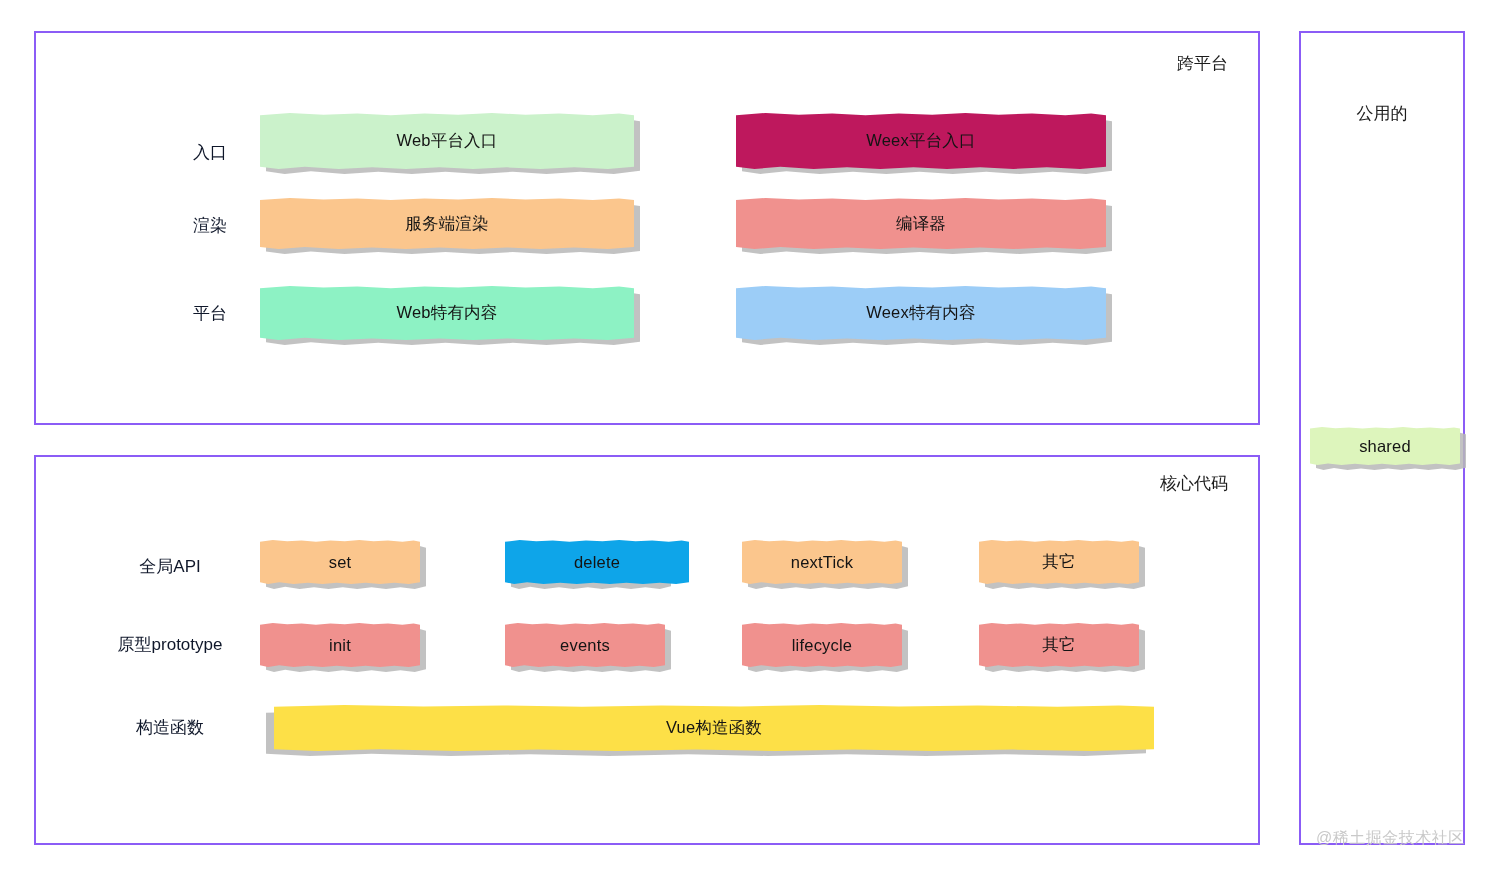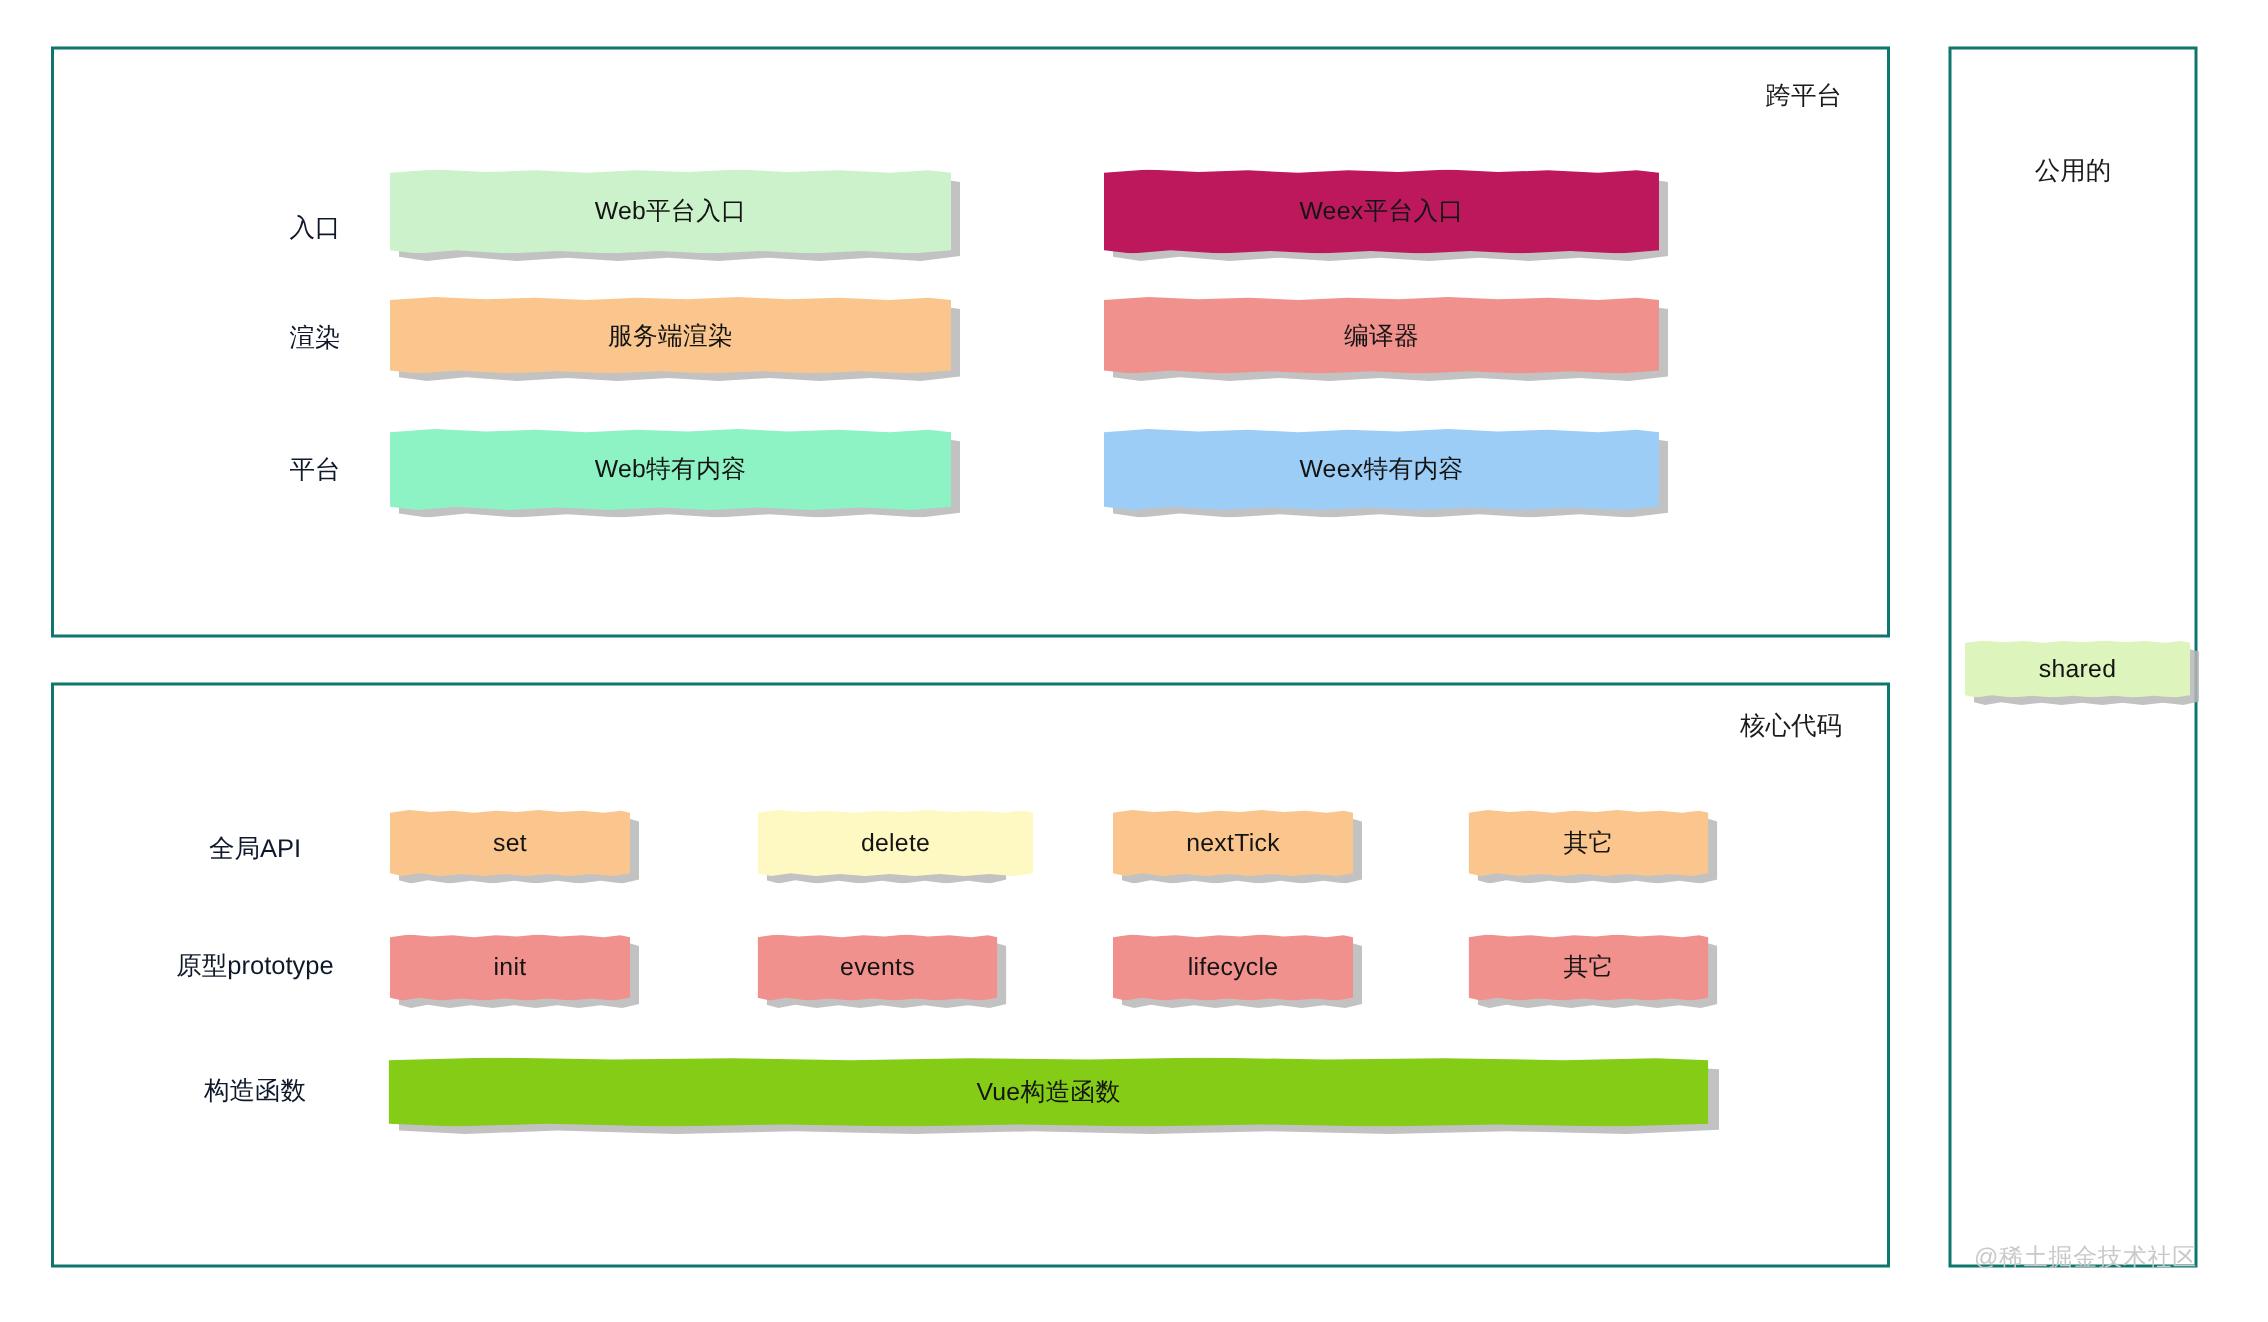--- a/index.html
+++ b/index.html
@@ -13,21 +13,21 @@
     position: relative;
     overflow: hidden;
     font-family: "Liberation Sans", "DejaVu Sans", sans-serif;
     color: #1a1a1a;
   }
 
   
   .panel {
     position: absolute;
     box-sizing: border-box;
-    border: 2px solid #0f766e;
+    border: 2px solid #8b5cf6;
     background: #ffffff;
   }
   #panel-cross   { left: 34px;   top: 31px;  width: 1226px; height: 394px; }
   #panel-core    { left: 34px;   top: 455px; width: 1226px; height: 390px; }
   #panel-shared  { left: 1299px; top: 31px;  width: 166px;  height: 814px; }
 
   .panel-title {
     position: absolute;
     font-size: 17px;
     line-height: 1;
@@ -141,21 +141,21 @@
   <div class="row-label" style="left:134px; top:109px;">全局API</div>
   <div class="row-label" style="left:134px; top:187px;">原型prototype</div>
   <div class="row-label" style="left:134px; top:270px;">构造函数</div>
 
   <div class="bar-shadow" style="left:230px; top:88px; width:160px; height:44px;"></div>
   <div class="bar" style="left:224px; top:83px; width:160px; height:44px; background:#fbc68d;">
     <span class="bar-text">set</span>
   </div>
 
   <div class="bar-shadow" style="left:475px; top:88px; width:160px; height:44px;"></div>
-  <div class="bar" style="left:469px; top:83px; width:184px; height:44px; background:#fef9c3;text-align:right;">
+  <div class="bar" style="left:469px; top:83px; width:184px; height:44px; background:#0ea5e9;text-align:right;">
     <span class="bar-text">delete</span>
   </div>
 
   <div class="bar-shadow" style="left:712px; top:88px; width:160px; height:44px;"></div>
   <div class="bar" style="left:706px; top:83px; width:160px; height:44px; background:#fbc68d;">
     <span class="bar-text">nextTick</span>
   </div>
 
   <div class="bar-shadow" style="left:949px; top:88px; width:160px; height:44px;"></div>
   <div class="bar" style="left:943px; top:83px; width:160px; height:44px; background:#fbc68d;">
@@ -176,21 +176,21 @@
   <div class="bar" style="left:706px; top:166px; width:160px; height:44px; background:#f0918e;">
     <span class="bar-text">lifecycle</span>
   </div>
 
   <div class="bar-shadow" style="left:949px; top:171px; width:160px; height:44px;"></div>
   <div class="bar" style="left:943px; top:166px; width:160px; height:44px; background:#f0918e;">
     <span class="bar-text">其它</span>
   </div>
 
   <div class="bar-shadow" style="left:230px; top:253px; width:880px; height:46px;"></div>
-  <div class="bar" style="left:223px; top:248px; width:880px; height:46px; background:#84cc16;">
+  <div class="bar" style="left:238px; top:248px; width:880px; height:46px; background:#fde047;">
     <span class="bar-text">Vue构造函数</span>
   </div>
 </div>
 
 <div class="panel" id="panel-shared">
   <div class="panel-title" id="title-shared">公用的</div>
 
   <div class="bar-shadow" style="left:15px; top:399px; width:150px; height:38px;"></div>
   <div class="bar" style="left:9px; top:394px; width:150px; height:38px; background:#ddf5bc;">
     <span class="bar-text">shared</span>

